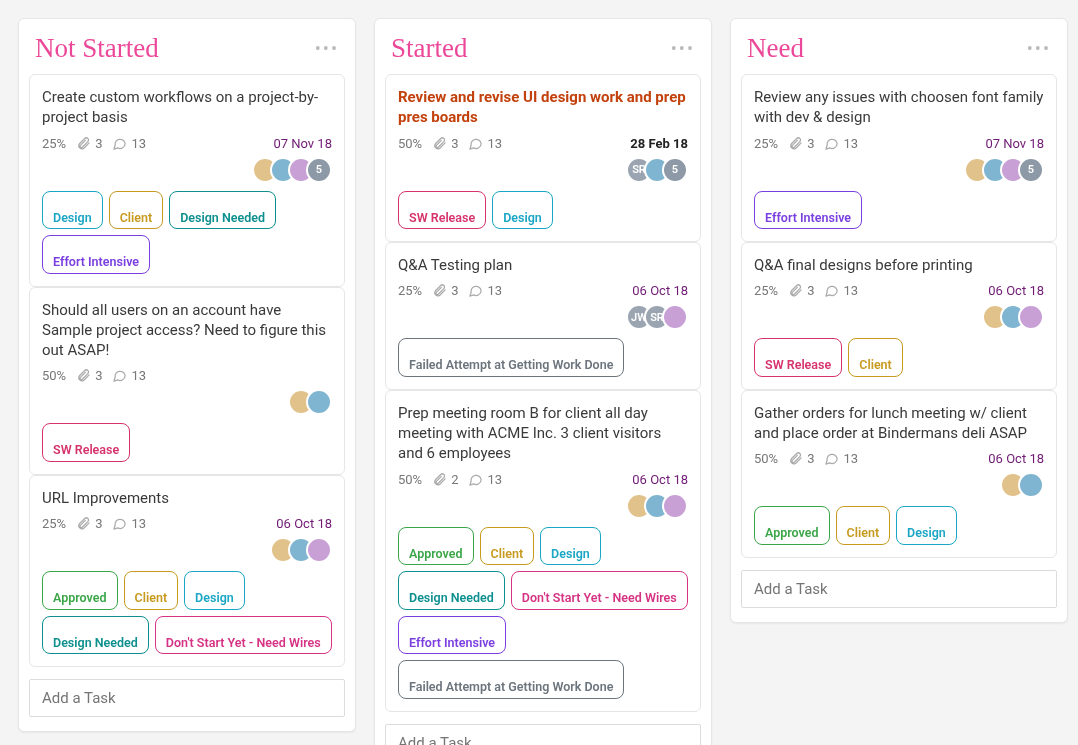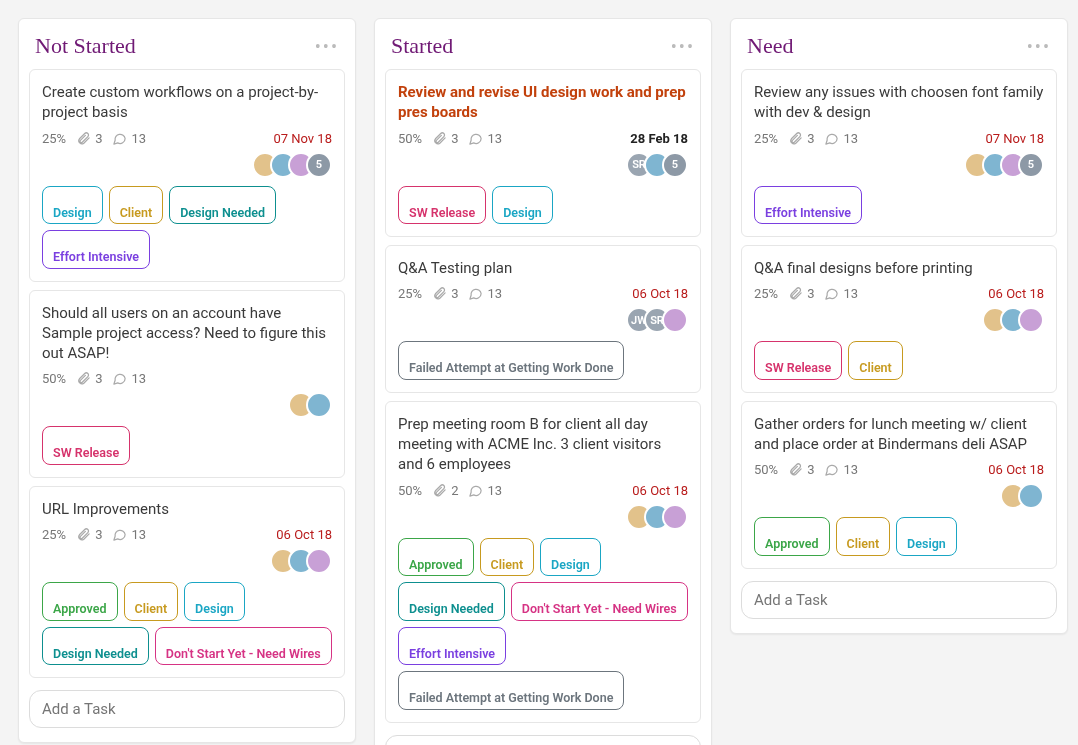--- a/index.html
+++ b/index.html
@@ -1,36 +1,36 @@
 <!DOCTYPE html>
 <html><head>
 <meta charset="utf-8">
 <style>
   html,body{margin:0;padding:0;background:#f4f4f4;font-family:-apple-system,BlinkMacSystemFont,"Segoe UI",Roboto,Helvetica,Arial,sans-serif;color:#333;}
   .board{display:flex;gap:18px;padding:18px 18px 40px 18px;align-items:flex-start;}
   .column{background:#fff;border:1px solid #e6e6e6;border-radius:6px;width:336px;flex:0 0 336px;box-shadow:0 1px 2px rgba(0,0,0,0.06);padding:0 0 14px 0;}
   .col-header{display:flex;align-items:center;justify-content:space-between;padding:14px 16px 10px 16px;}
-  .col-title{font-size:22px;font-weight:400;font-family:Georgia,"Times New Roman",serif;color:#701a75;text-align:center;}
+  .col-title{font-size:27px;font-weight:400;font-family:Georgia,"Times New Roman",serif;color:#ec4899;text-align:center;}
   .col-menu{color:#bbb;letter-spacing:2px;font-size:18px;cursor:pointer;user-select:none;}
-  .cards{padding:0 10px;display:flex;flex-direction:column;gap:8px;}
+  .cards{padding:0 10px;display:flex;flex-direction:column;}
   .card{border:1px solid #e6e6e6;border-radius:6px;padding:12px 12px 12px 12px;background:#fff;cursor:pointer;}
   .card-title{font-size:15px;line-height:1.35;color:#3a3a3a;margin-bottom:8px;}
   .card-title.bold{font-weight:700;color:#c2410c;}
   .meta-row{display:flex;align-items:center;justify-content:space-between;font-size:13px;color:#777;margin-bottom:6px;}
   .meta-left{display:flex;align-items:center;gap:10px;}
   .meta-item{display:flex;align-items:center;gap:4px;color:#777;}
   .meta-item svg{width:15px;height:15px;stroke:#aaa;fill:none;}
-  .date{font-size:13px;color:#b91c1c;white-space:nowrap;}
+  .date{font-size:13px;color:#701a75;white-space:nowrap;}
   .date.bold{font-weight:700;color:#222;}
   .avatars{display:flex;justify-content:flex-end;margin:2px 0 8px 0;}
   .avatar{width:26px;height:26px;border-radius:50%;border:2px solid #fff;margin-left:-8px;display:flex;align-items:center;justify-content:center;font-size:11px;font-weight:600;color:#fff;box-sizing:border-box;}
   .avatar.count{background:#8d99a6;color:#fff;}
   .tags{display:flex;flex-wrap:wrap;gap:6px;}
   .tag{border:1.5px solid;border-radius:8px;padding:20px 10px 4px 10px;font-size:12.5px;font-weight:600;line-height:1;white-space:nowrap;}
-  .add-task{margin:12px 10px 0 10px;border:1px solid #dcdcdc;border-radius:12px;padding:8px 10px;font-size:15px;color:#333;background:#fff;}
+  .add-task{margin:12px 10px 0 10px;border:1px solid #dcdcdc;border-radius:2px;padding:8px 10px;font-size:15px;color:#333;background:#fff;}
   .add-task input{border:none;outline:none;width:100%;font-size:15px;font-family:inherit;background:transparent;}
   .percent{font-size:13px;color:#777;}
 </style>
 </head>
 <body>
 
 <div class="board" id="board">
     <div class="column">
       <div class="col-header">
         <div class="col-title">Not Started</div>

